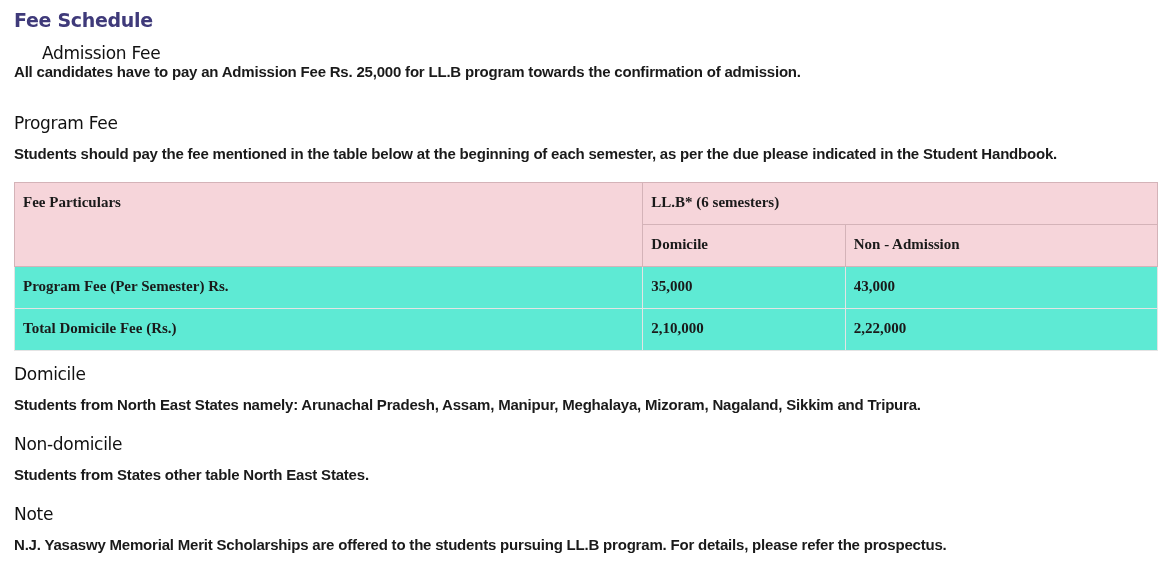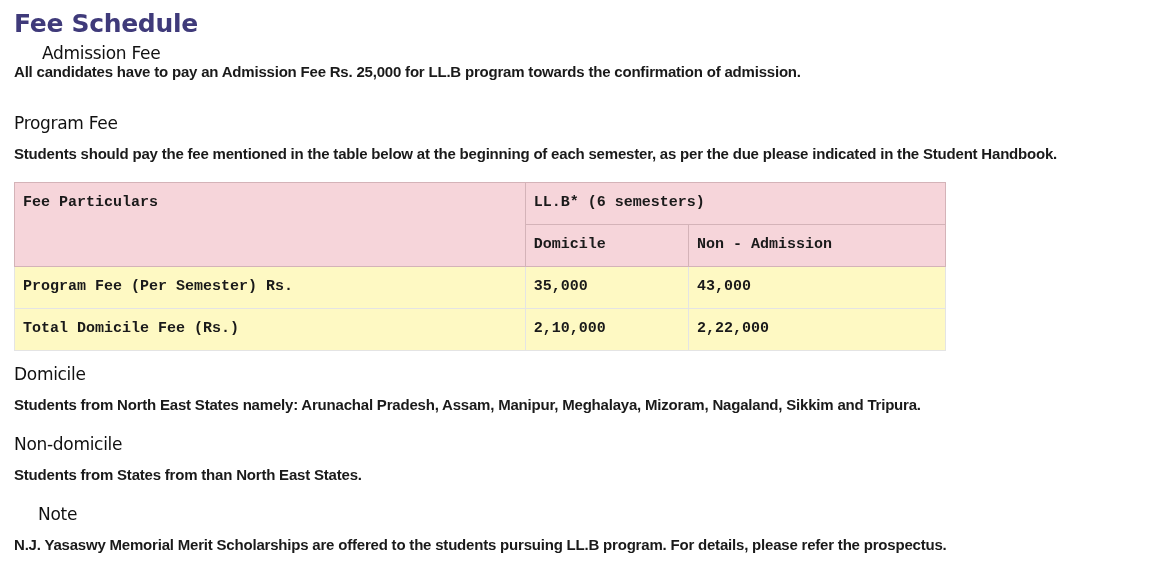--- a/index.html
+++ b/index.html
@@ -18,21 +18,21 @@
       position: absolute;
       left: 14px;
       top: 0;
       width: 1144px;
     }
     .title {
       position: absolute;
       left: 0;
       top: 9px;
       font-family: "DejaVu Sans", sans-serif;
-      font-size: 25px;
+      font-size: 19px;
       font-weight: bold;
       color: #3f3a7a;
       white-space: nowrap;
       letter-spacing: -0.3px;
     }
     .subhead {
       position: absolute;
       left: 0;
       font-family: "DejaVu Sans", sans-serif;
       font-size: 17px;
@@ -48,42 +48,42 @@
       font-size: 15px;
       font-weight: bold;
       color: #1a1a1a;
       white-space: nowrap;
       letter-spacing: -0.2px;
     }
     table.fees {
       position: absolute;
       left: 0;
       top: 182px;
-      width: 932px;
+      width: 1144px;
       border-collapse: collapse;
-      font-family: Liberation Mono, monospace;
+      font-family: Liberation Serif, serif;
       font-size: 15px;
       font-weight: bold;
       color: #1a1a1a;
     }
     table.fees td, table.fees th {
       text-align: left;
       vertical-align: top;
       padding: 11px 8px 0 8px;
       height: 30px;
       box-sizing: content-box;
       font-weight: bold;
       white-space: nowrap;
     }
     table.fees thead th {
       background: #f6d5da;
       border: 1px solid #d4b3b8;
     }
     table.fees tbody td {
-      background: #fef9c3;
+      background: #5eead4;
       border: 1px solid #e4e4e4;
       margin-top: 29px;
     }
     .col1 { width: 613px; }
     .col2 { width: 186px; }
     .col3 { width: 296px; }
   </style>
 </head>
 <body>
 
@@ -118,17 +118,17 @@
         <td>2,10,000</td>
         <td>2,22,000</td>
       </tr>
     </tbody>
   </table>
 
   <div class="subhead" style="top:364px;">Domicile</div>
   <div class="para" style="top:396px;">Students from North East States namely: Arunachal Pradesh, Assam, Manipur, Meghalaya, Mizoram, Nagaland, Sikkim and Tripura.</div>
 
   <div class="subhead" style="top:434px;">Non-domicile</div>
-  <div class="para" style="top:466px;">Students from States from than North East States.</div>
+  <div class="para" style="top:466px;">Students from States other table North East States.</div>
 
-  <div class="subhead" style="top:504px;margin-left:24px;">Note</div>
+  <div class="subhead" style="top:504px;">Note</div>
   <div class="para" style="top:536px;">N.J. Yasaswy Memorial Merit Scholarships are offered to the students pursuing LL.B program. For details, please refer the prospectus.</div>
 </div>
 
 </body></html>

